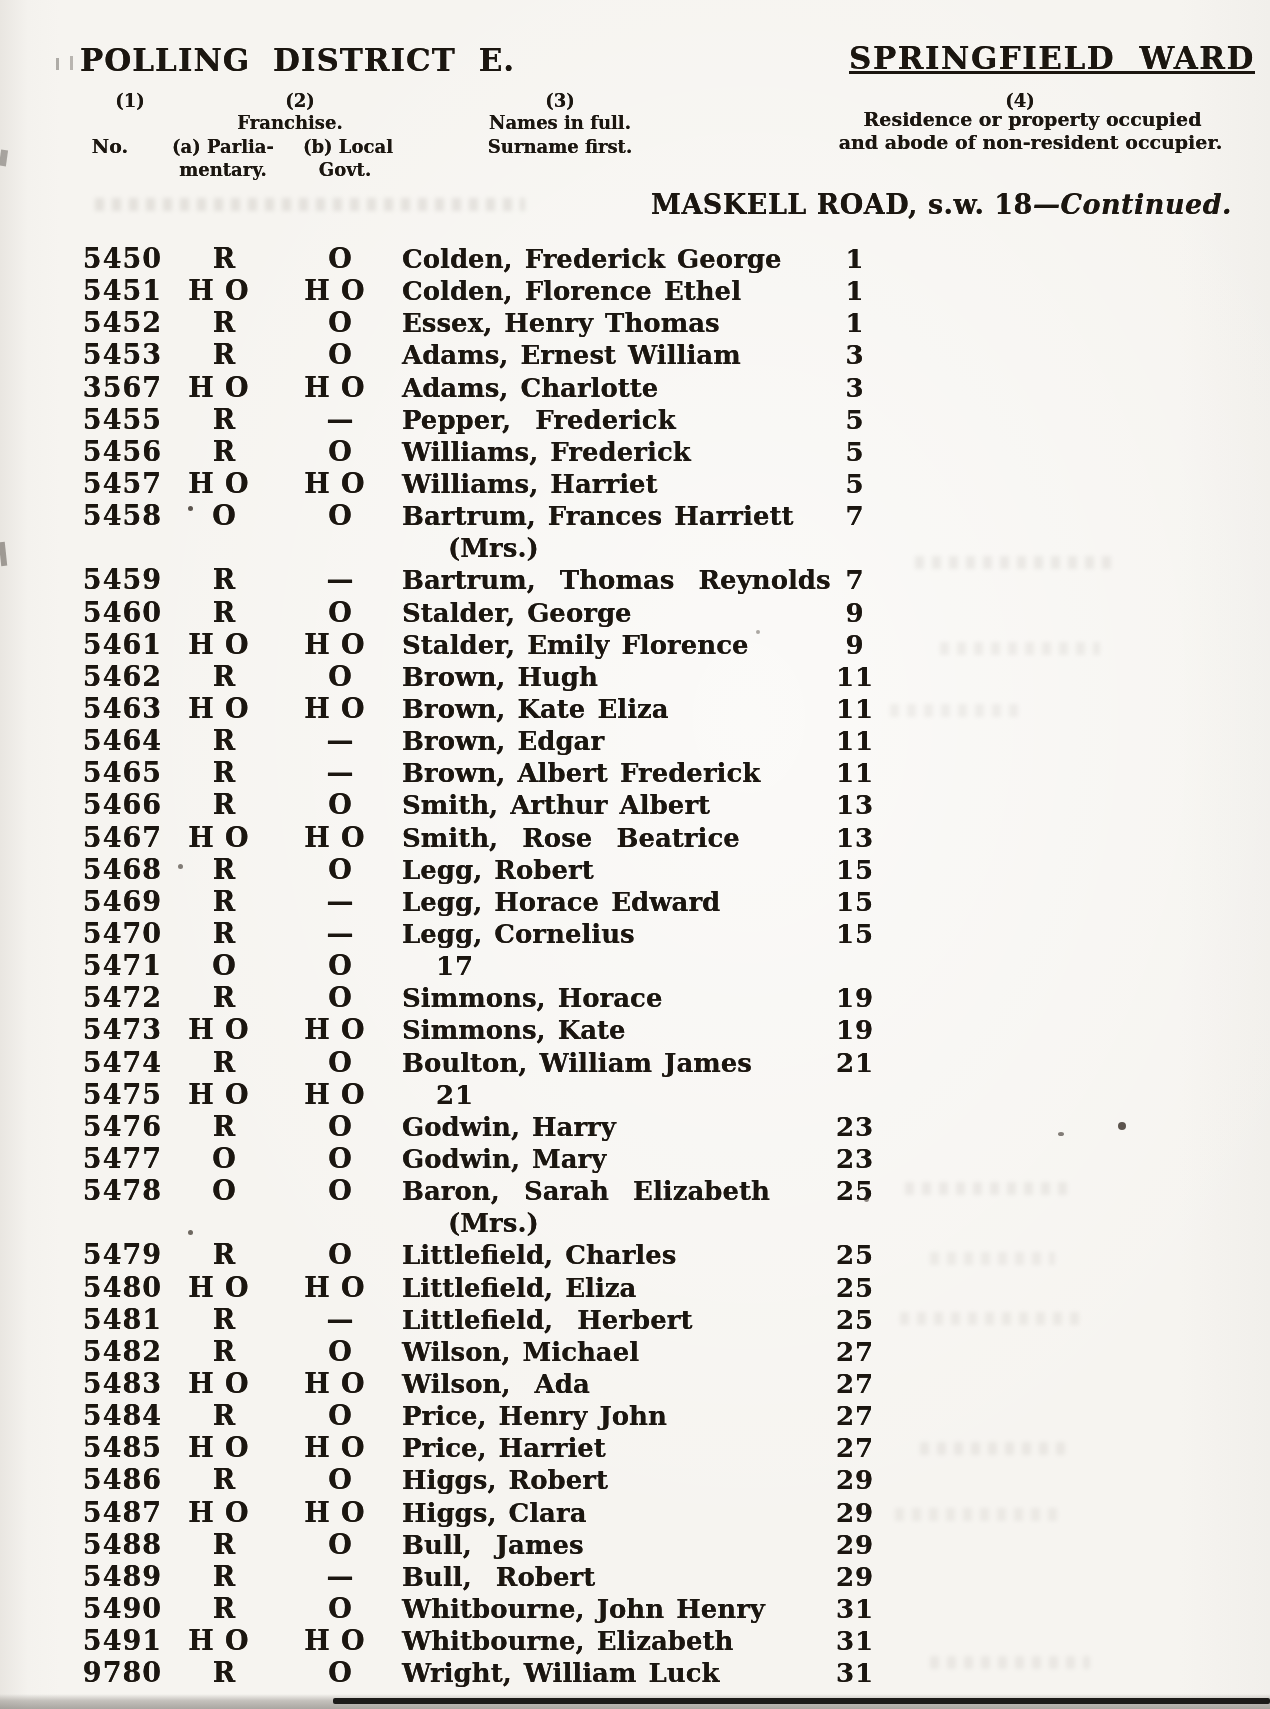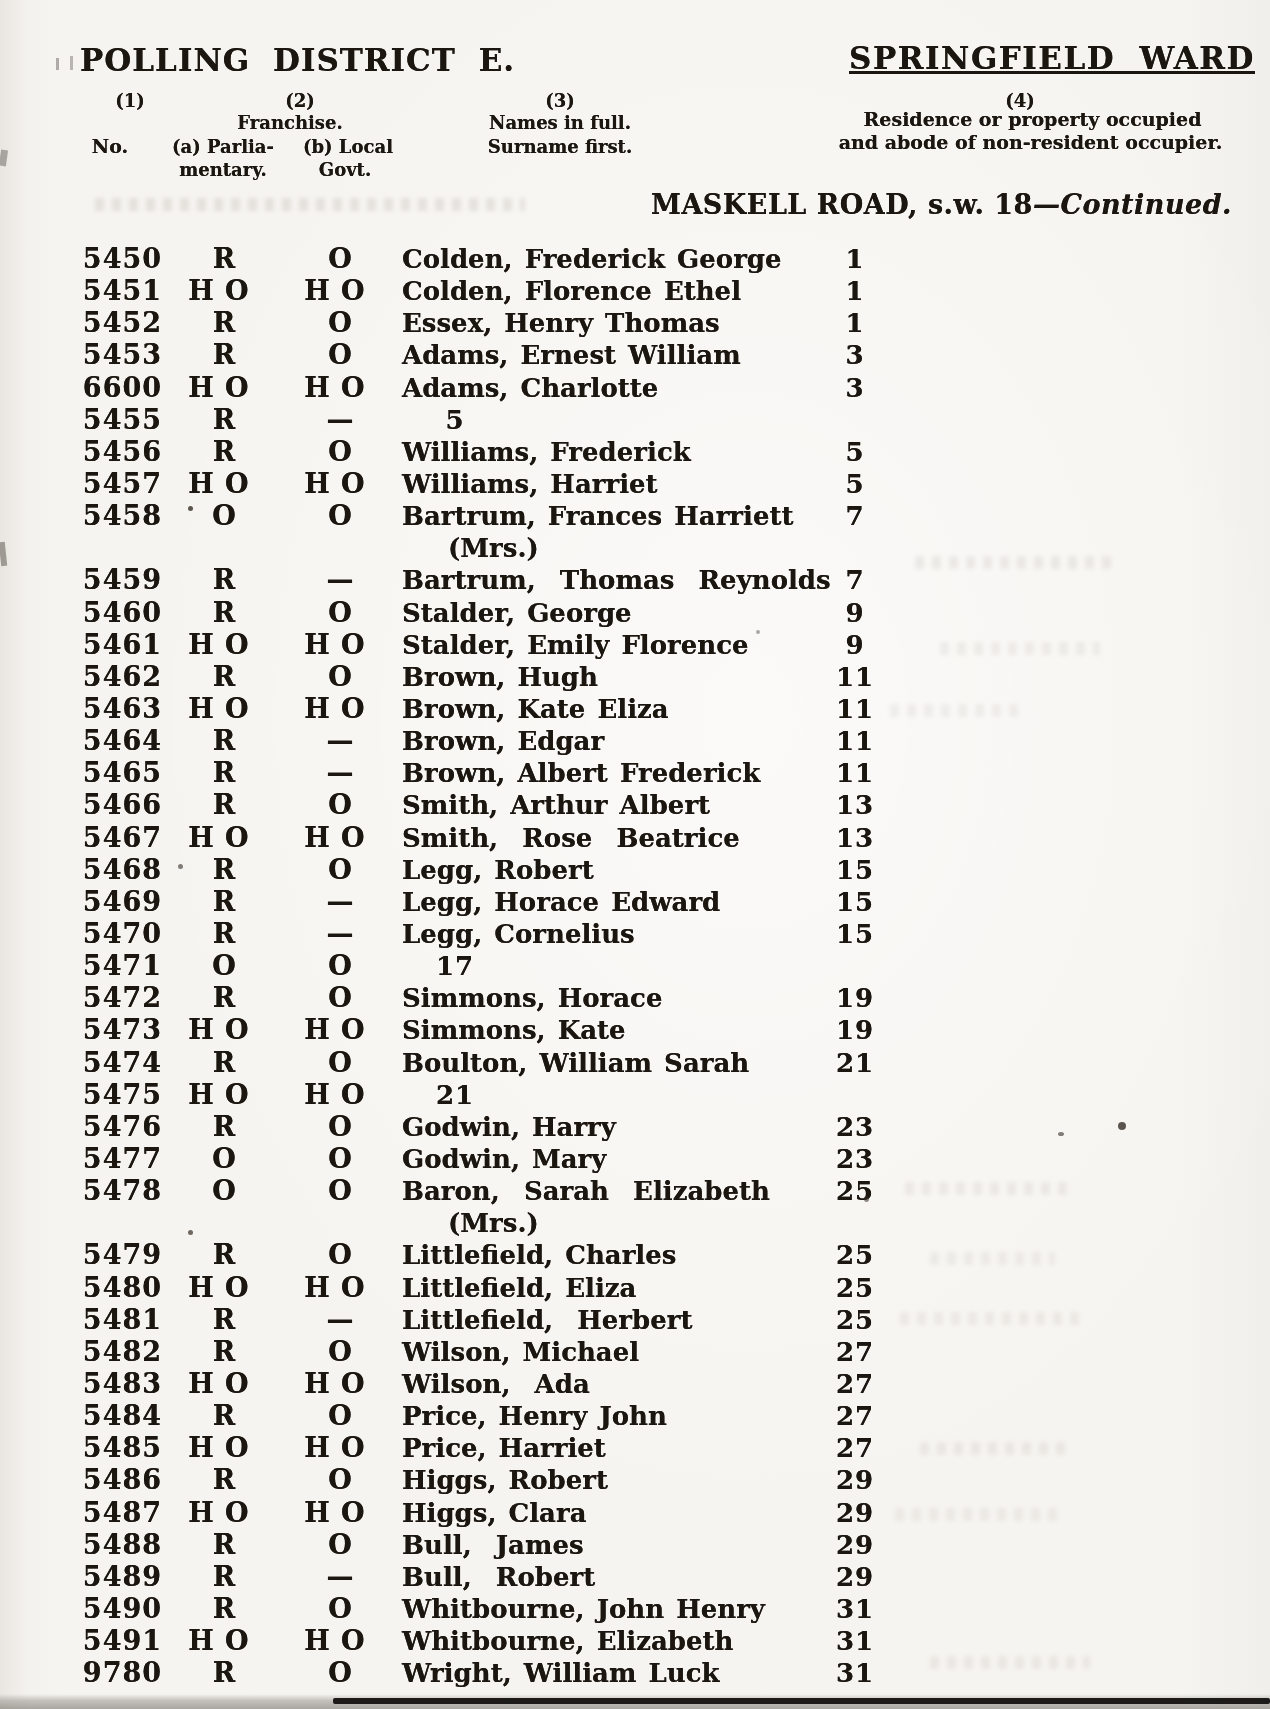--- a/index.html
+++ b/index.html
@@ -110,30 +110,31 @@
         <span class="c-res">1</span>
       </div>
       <div class="row">
         <span class="c-no">5453</span>
         <span class="c-a">R</span>
         <span class="c-b">O</span>
         <span class="c-name">Adams, Ernest William</span>
         <span class="c-res">3</span>
       </div>
       <div class="row">
-        <span class="c-no">6600</span>
+        <span class="c-no">3567</span>
         <span class="c-a wide">HO</span>
         <span class="c-b wide">HO</span>
         <span class="c-name">Adams, Charlotte</span>
         <span class="c-res">3</span>
       </div>
       <div class="row">
         <span class="c-no">5455</span>
         <span class="c-a">R</span>
         <span class="c-b">—</span>
+        <span class="c-name">Pepper,  Frederick</span>
         <span class="c-res">5</span>
       </div>
       <div class="row">
         <span class="c-no">5456</span>
         <span class="c-a">R</span>
         <span class="c-b">O</span>
         <span class="c-name">Williams, Frederick</span>
         <span class="c-res">5</span>
       </div>
       <div class="row">
@@ -254,21 +255,21 @@
         <span class="c-no">5473</span>
         <span class="c-a wide">HO</span>
         <span class="c-b wide">HO</span>
         <span class="c-name">Simmons, Kate</span>
         <span class="c-res">19</span>
       </div>
       <div class="row">
         <span class="c-no">5474</span>
         <span class="c-a">R</span>
         <span class="c-b">O</span>
-        <span class="c-name">Boulton, William Sarah</span>
+        <span class="c-name">Boulton, William James</span>
         <span class="c-res">21</span>
       </div>
       <div class="row">
         <span class="c-no">5475</span>
         <span class="c-a wide">HO</span>
         <span class="c-b wide">HO</span>
         <span class="c-res">21</span>
       </div>
       <div class="row">
         <span class="c-no">5476</span>

